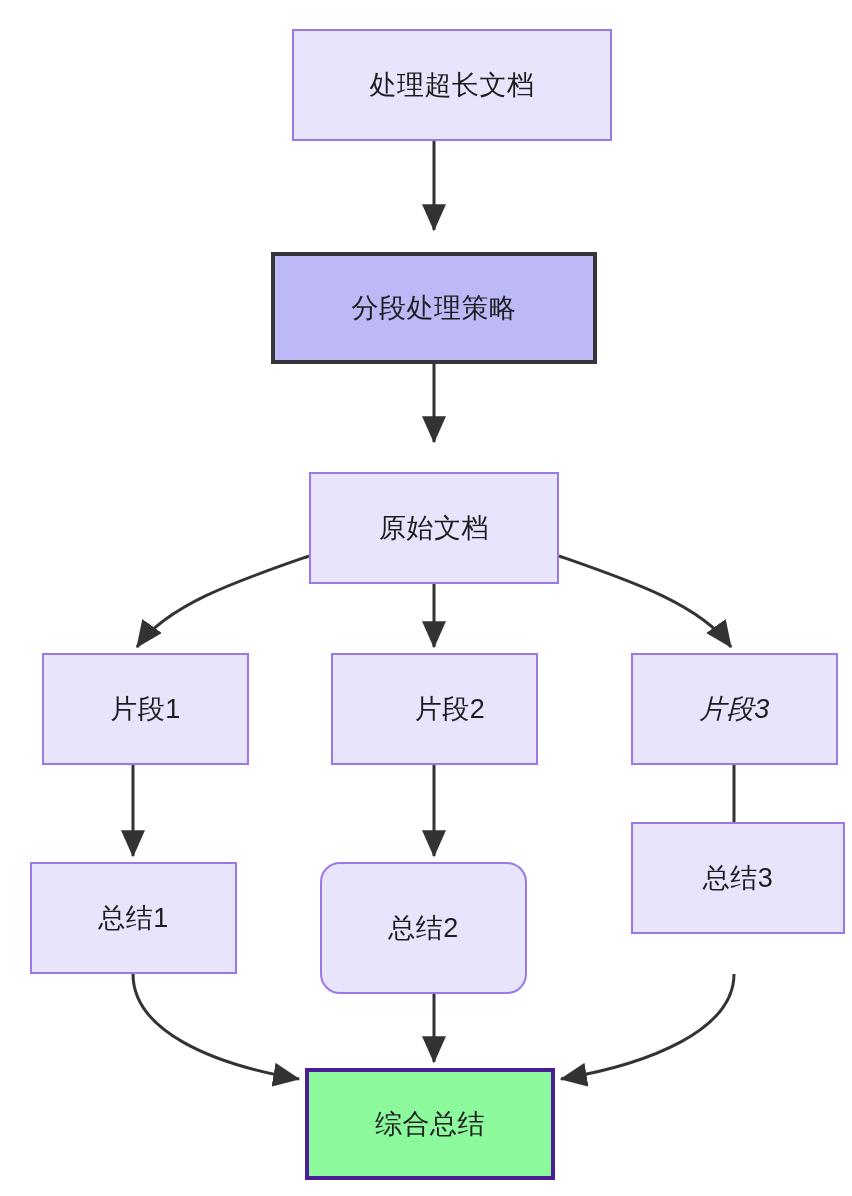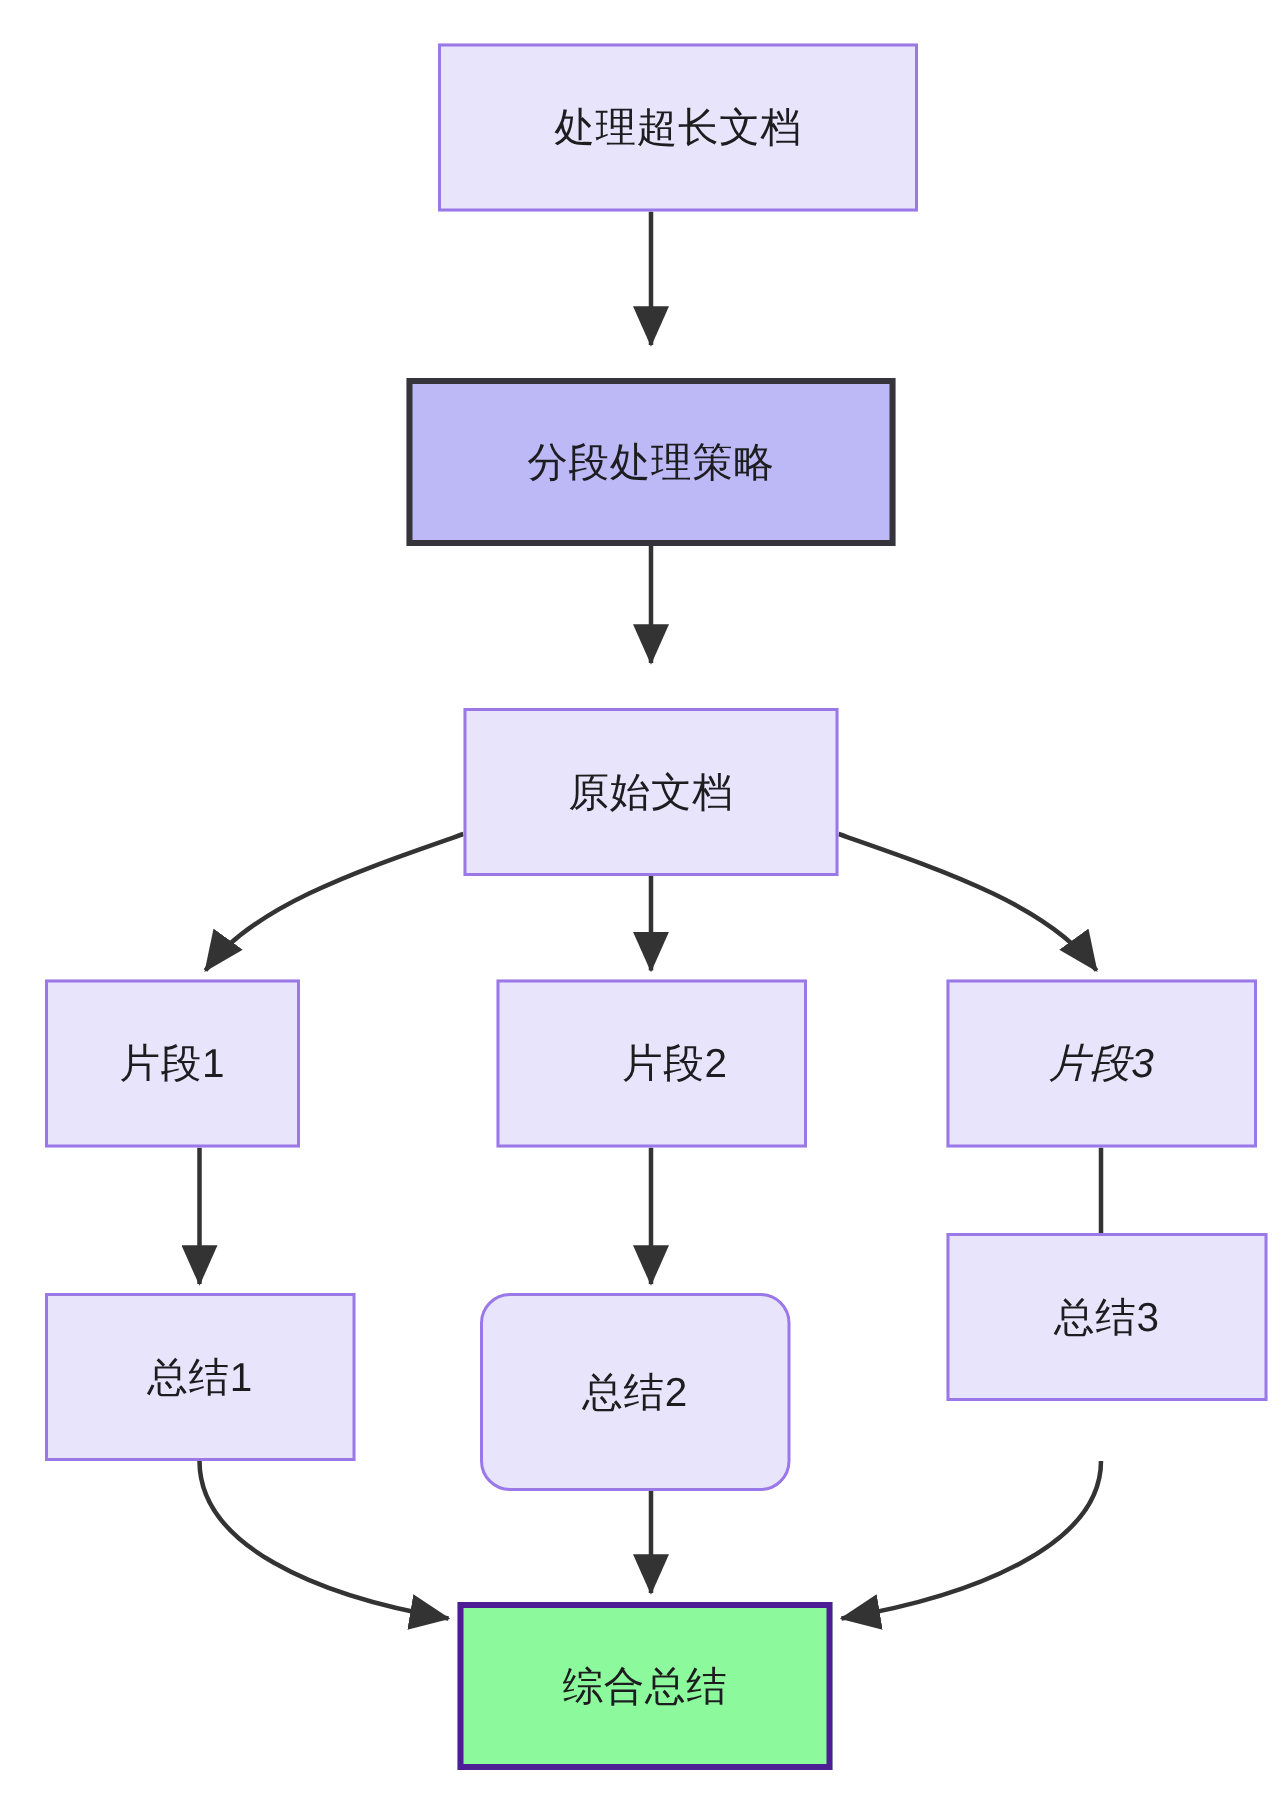--- a/index.html
+++ b/index.html
@@ -81,21 +81,21 @@
   <div id="node-layer">
       <div class="node normal" style="left: 274px; top: 29px; width: 320px; height: 112px; margin-left: 18px;">
         <span class="node-label">处理超长文档</span>
       </div>
       <div class="node strategy" style="left: 271px; top: 236px; width: 326px; height: 112px; margin-top: 16px;">
         <span class="node-label">分段处理策略</span>
       </div>
       <div class="node normal" style="left: 309px; top: 472px; width: 250px; height: 112px;">
         <span class="node-label">原始文档</span>
       </div>
-      <div class="node normal" style="left: 30px; top: 653px; width: 170px; height: 112px;">
+      <div class="node normal" style="left: 42px; top: 653px; width: 207px; height: 112px;">
         <span class="node-label">片段1</span>
       </div>
       <div class="node normal" style="left: 331px; top: 653px; width: 207px; height: 112px; padding-left: 31px;">
         <span class="node-label">片段2</span>
       </div>
       <div class="node normal" style="left: 631px; top: 653px; width: 207px; height: 112px; font-style: italic;">
         <span class="node-label">片段3</span>
       </div>
       <div class="node normal" style="left: 30px; top: 862px; width: 207px; height: 112px;">
         <span class="node-label">总结1</span>

